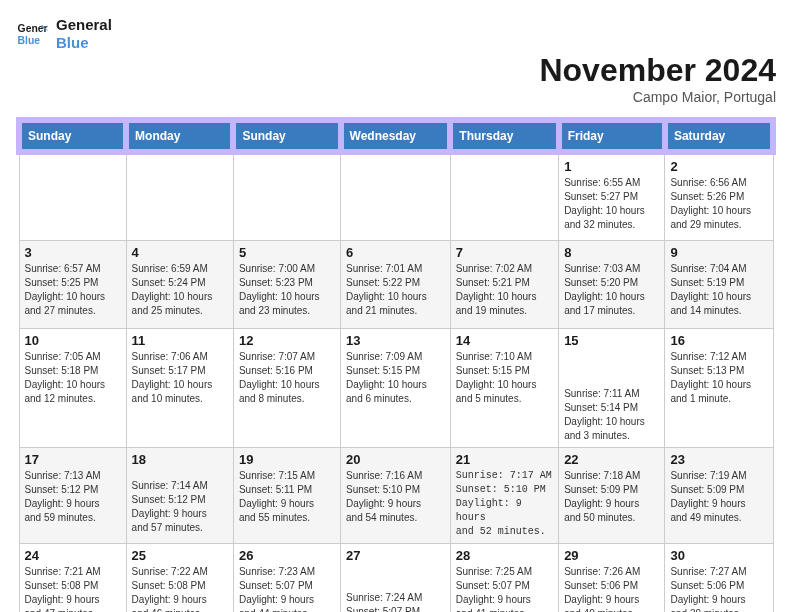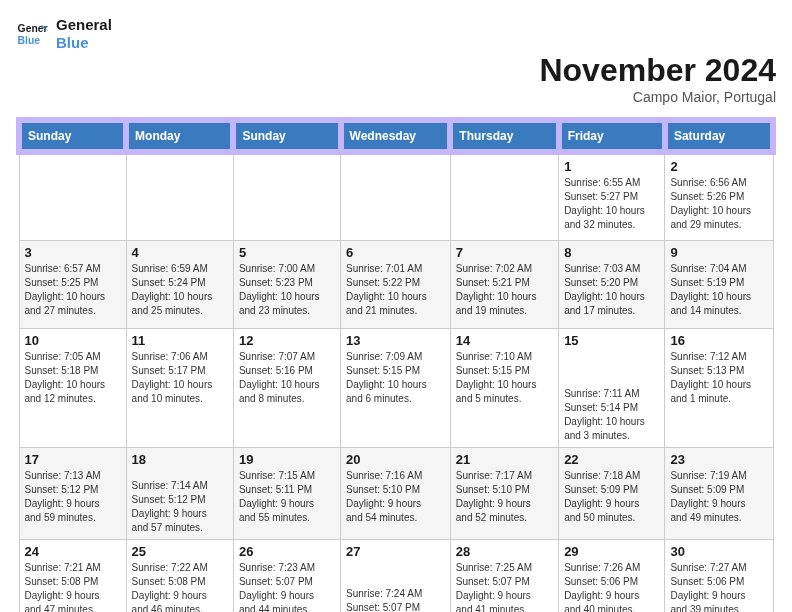--- a/index.html
+++ b/index.html
@@ -262,21 +262,21 @@
         </td>
         <td>
           <span class="day-number">20</span>
           <div class="day-info" style="white-space: pre-line;">Sunrise: 7:16 AM
 Sunset: 5:10 PM
 Daylight: 9 hours
 and 54 minutes.</div>
         </td>
         <td>
           <span class="day-number">21</span>
-          <div class="day-info" style="white-space: pre-line;">Sunrise: 7:17 AM
+          <div class="day-info" style="white-space: pre-line; font-family: Liberation Mono, monospace;">Sunrise: 7:17 AM
 Sunset: 5:10 PM
 Daylight: 9 hours
 and 52 minutes.</div>
         </td>
         <td>
           <span class="day-number">22</span>
           <div class="day-info" style="white-space: pre-line;">Sunrise: 7:18 AM
 Sunset: 5:09 PM
 Daylight: 9 hours
 and 50 minutes.</div>

